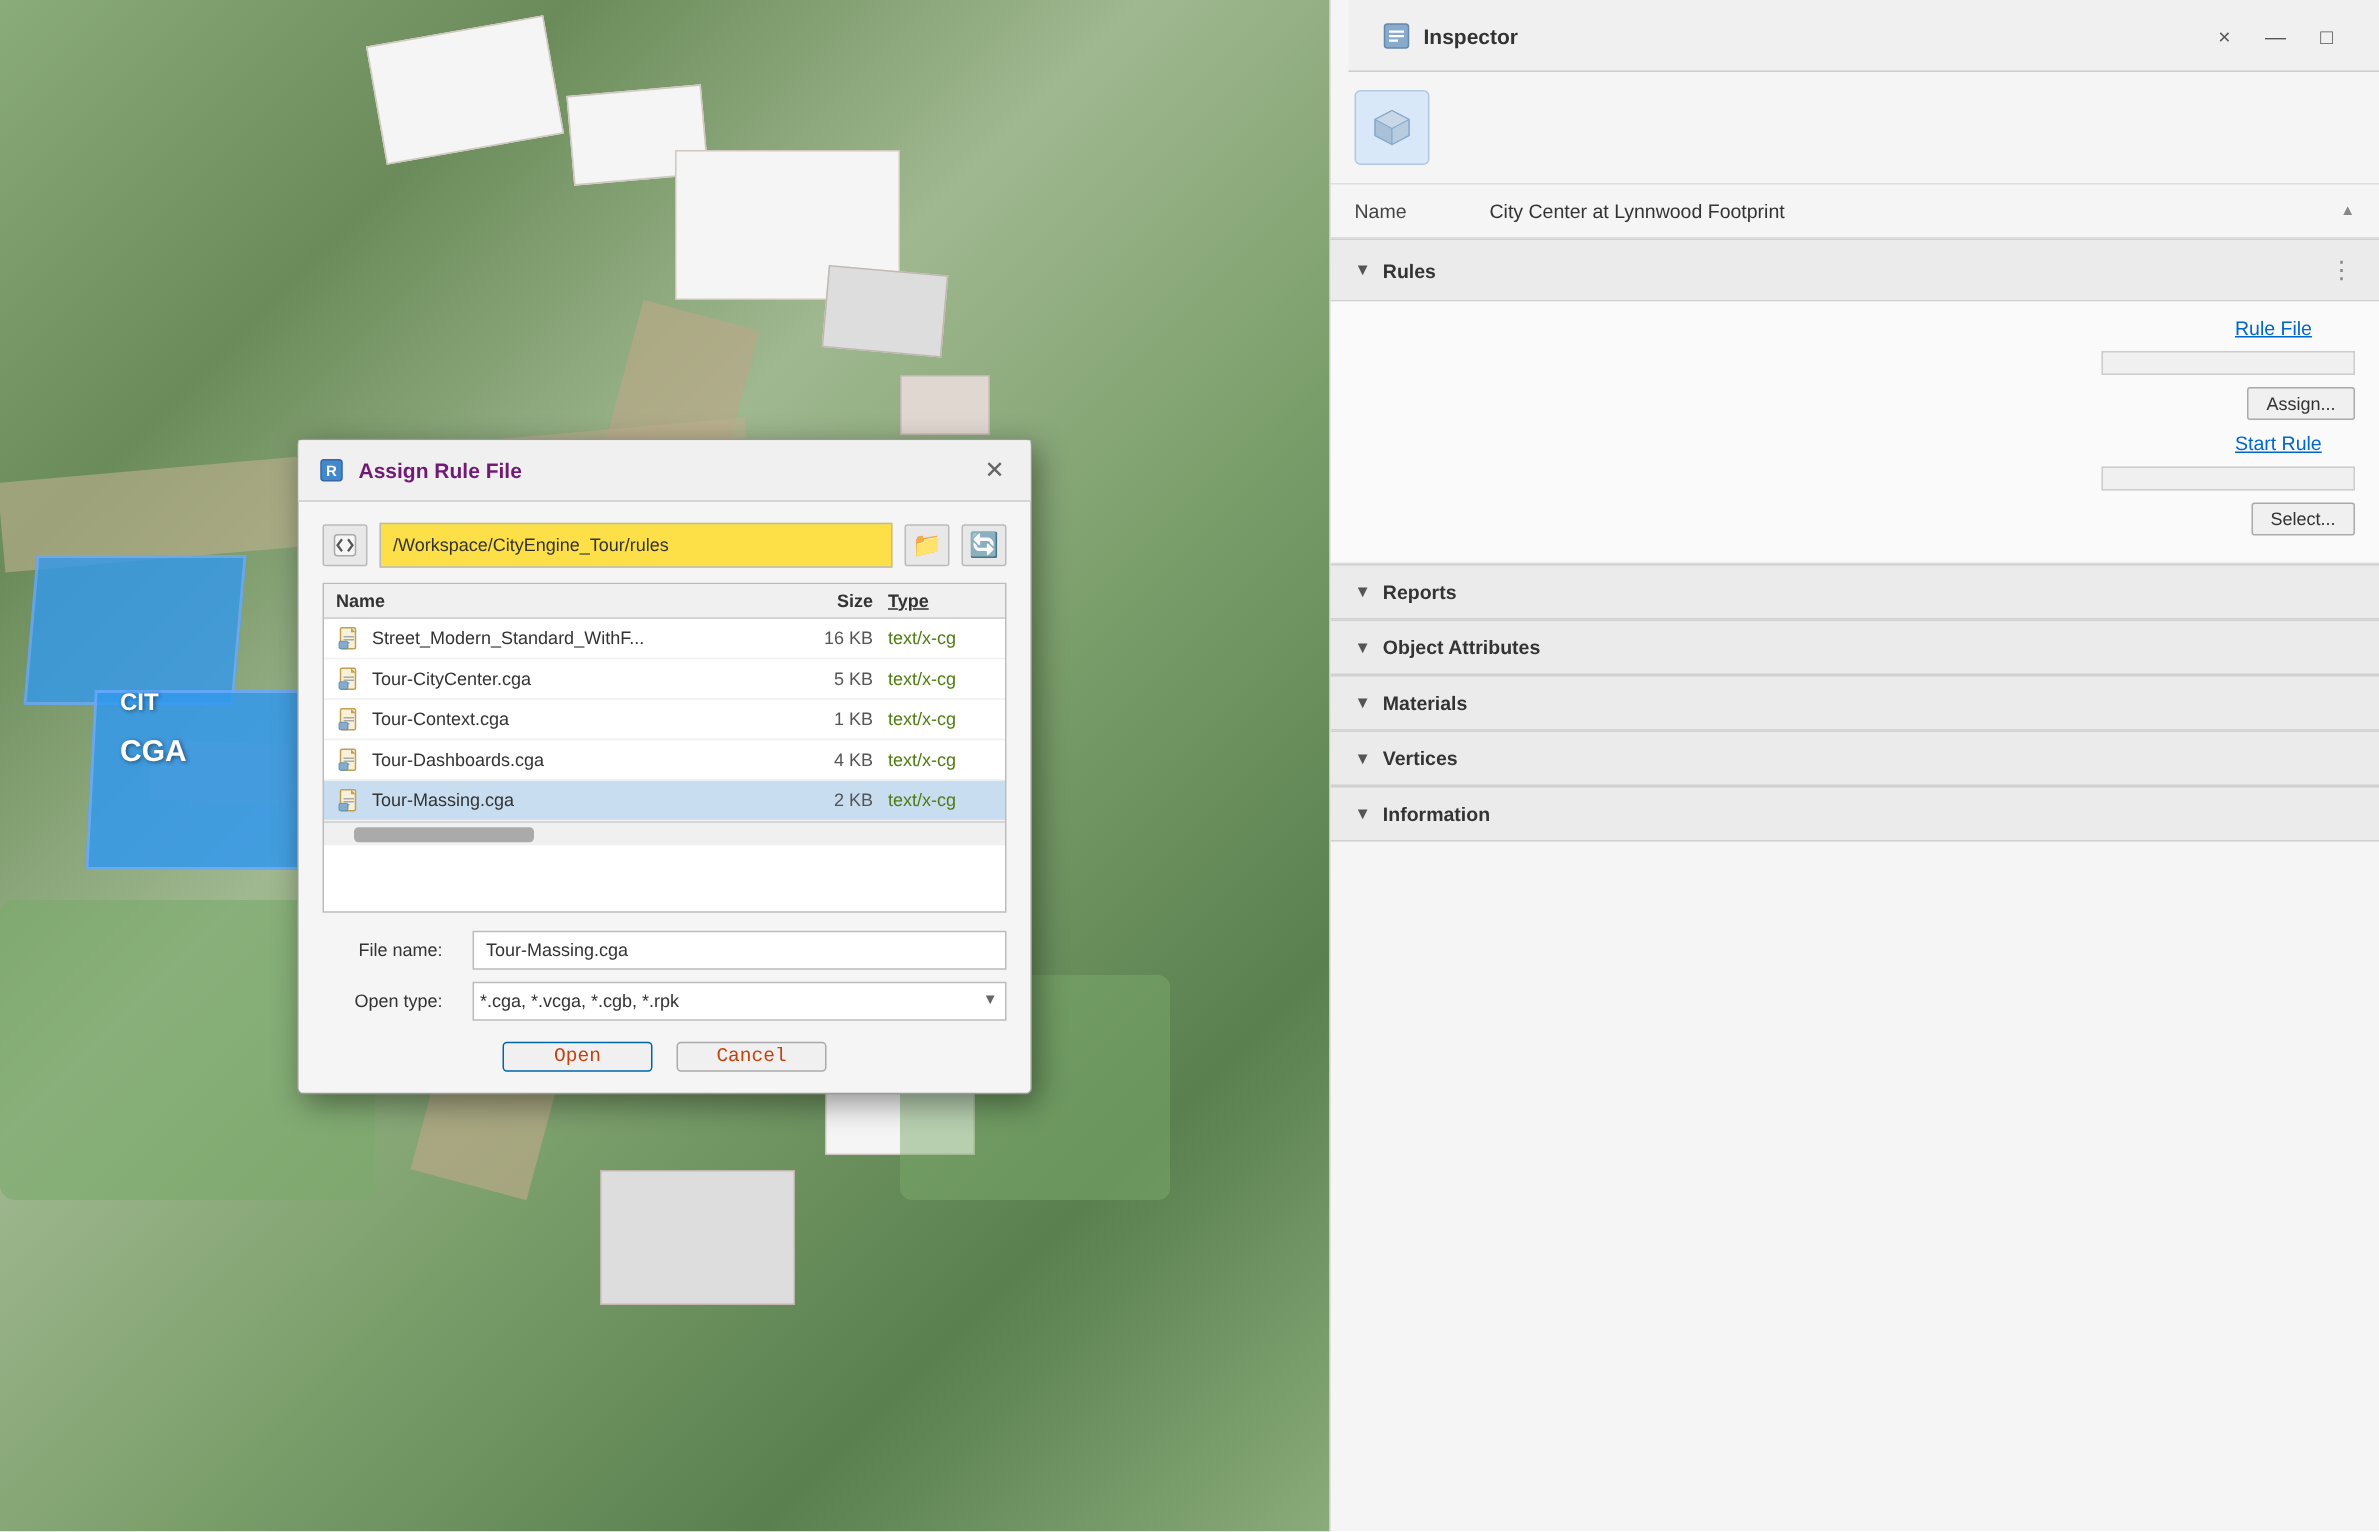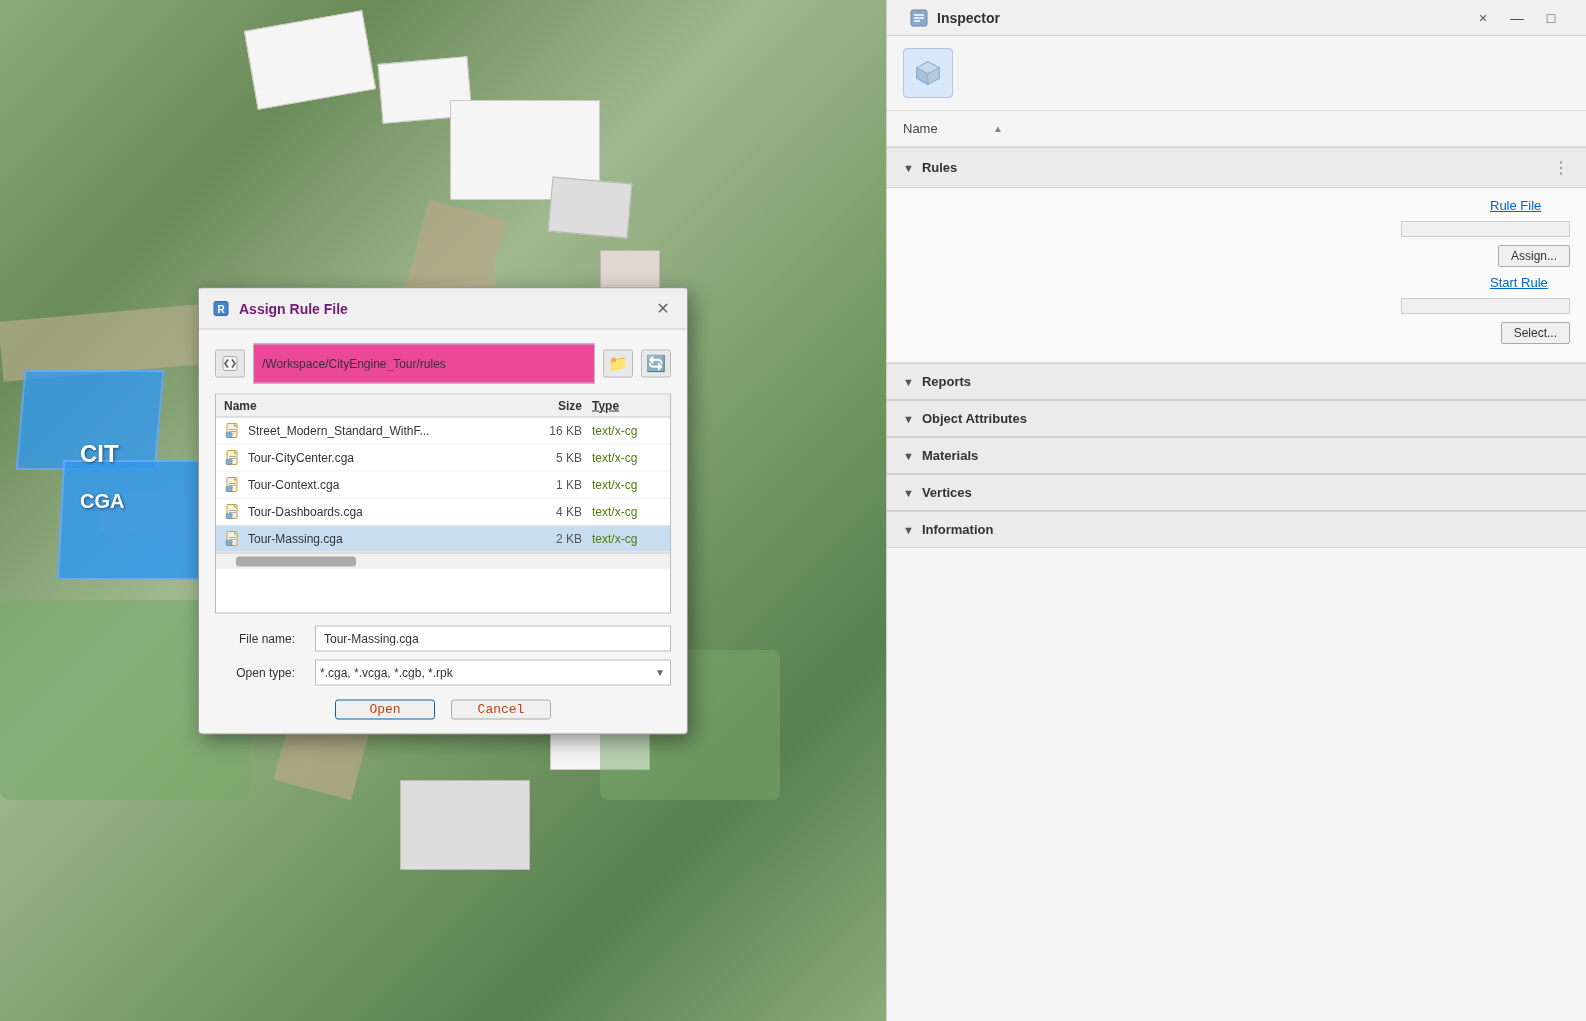--- a/index.html
+++ b/index.html
@@ -58,22 +58,23 @@
       display: flex;
       flex-direction: column;
     }
 
     #inspector-header {
       display: flex;
       align-items: center;
       background: #f0f0f0;
       border-bottom: 1px solid #ccc;
       padding: 8px 22px;
-      height: 36px;
+      height: 48px;
       gap: 8px;
+      margin-left: 12px;
     }
 
     .inspector-icon {
       width: 20px;
       height: 20px;
       display: flex;
       align-items: center;
       justify-content: center;
       color: #666;
       font-size: 16px;
@@ -304,23 +305,23 @@
       align-items: center;
       justify-content: center;
       cursor: pointer;
       border-radius: 2px;
       font-size: 14px;
       color: #555;
     }
 
     .path-input {
       flex: 1;
-      height: 40px;
+      height: 30px;
       border: 1px solid #bbb;
-      background: #ec4899;
+      background: #fde047;
       padding: 0 8px;
       font-size: 12px;
       color: #333;
     }
 
     .toolbar-action-btn {
       width: 30px;
       height: 28px;
       background: #e8e8e8;
       border: 1px solid #bbb;
@@ -498,21 +499,21 @@
   <div class="map-building map-building-white" style="width:150px;height:100px;top:100px;left:450px;"></div>
   <div class="map-building" style="width:80px;height:55px;top:180px;left:550px;transform:rotate(5deg);background:#ddd;"></div>
   <div class="map-building" style="width:60px;height:40px;top:250px;left:600px;background:#e0d8d0;"></div>
   <div class="map-building map-building-white" style="width:200px;height:60px;top:380px;left:450px;transform:rotate(-3deg);"></div>
   <div class="map-building map-building-white" style="width:100px;height:70px;top:700px;left:550px;"></div>
   <div class="map-building" style="width:130px;height:90px;top:780px;left:400px;background:#ddd;"></div>
 
   <div class="map-blue-shape" style="width:140px;height:100px;top:370px;left:20px;transform:skew(-5deg);opacity:0.8;border:2px solid #66aaff;"></div>
   <div class="map-blue-shape" style="width:160px;height:120px;top:460px;left:60px;transform:skew(-3deg);opacity:0.85;border:2px solid #66aaff;"></div>
 
-  <div class="map-label" style="top:440px;left:80px;font-size:24px;text-shadow:1px 1px 3px rgba(0,0,0,0.5);">CIT</div>
+  <div class="map-label" style="top:460px;left:80px;font-size:16px;text-shadow:1px 1px 3px rgba(0,0,0,0.5);">CIT</div>
   <div class="map-label" style="top:490px;left:80px;font-size:20px;text-shadow:1px 1px 3px rgba(0,0,0,0.5);">CGA</div>
 
   <div style="position:absolute;width:250px;height:200px;top:600px;left:0;background:#7aaa6a;opacity:0.6;border-radius:10px;"></div>
   <div style="position:absolute;width:180px;height:150px;top:650px;left:600px;background:#7aaa6a;opacity:0.5;border-radius:8px;"></div>
 </div>
 
 <div id="inspector-panel">
 
   <div id="inspector-header">
     <span class="inspector-icon">
@@ -542,20 +543,21 @@
           <polygon points="20,5 35,13 35,27 20,35 5,27 5,13" fill="none" stroke="#88aacc" stroke-width="1.5"></polygon>
           <polygon points="20,5 35,13 20,21 5,13" fill="#c8d8e8" stroke="#88aacc" stroke-width="1"></polygon>
           <polygon points="5,13 20,21 20,35 5,27" fill="#a8c0d8" stroke="#88aacc" stroke-width="1"></polygon>
           <polygon points="35,13 20,21 20,35 35,27" fill="#b8cce0" stroke="#88aacc" stroke-width="1"></polygon>
         </svg>
       </div>
     </div>
 
     <div class="name-row">
       <span class="name-label">Name</span>
+      <span class="name-value">City Center at Lynnwood Footprint</span>
       <span class="scroll-arrow">▲</span>
     </div>
 
     <div class="section-header">
       <span class="section-chevron">▼</span>
       <span class="section-title">Rules</span>
       <span class="section-dots">⋮</span>
     </div>
     <div class="rules-content">
       <div class="rule-row">

